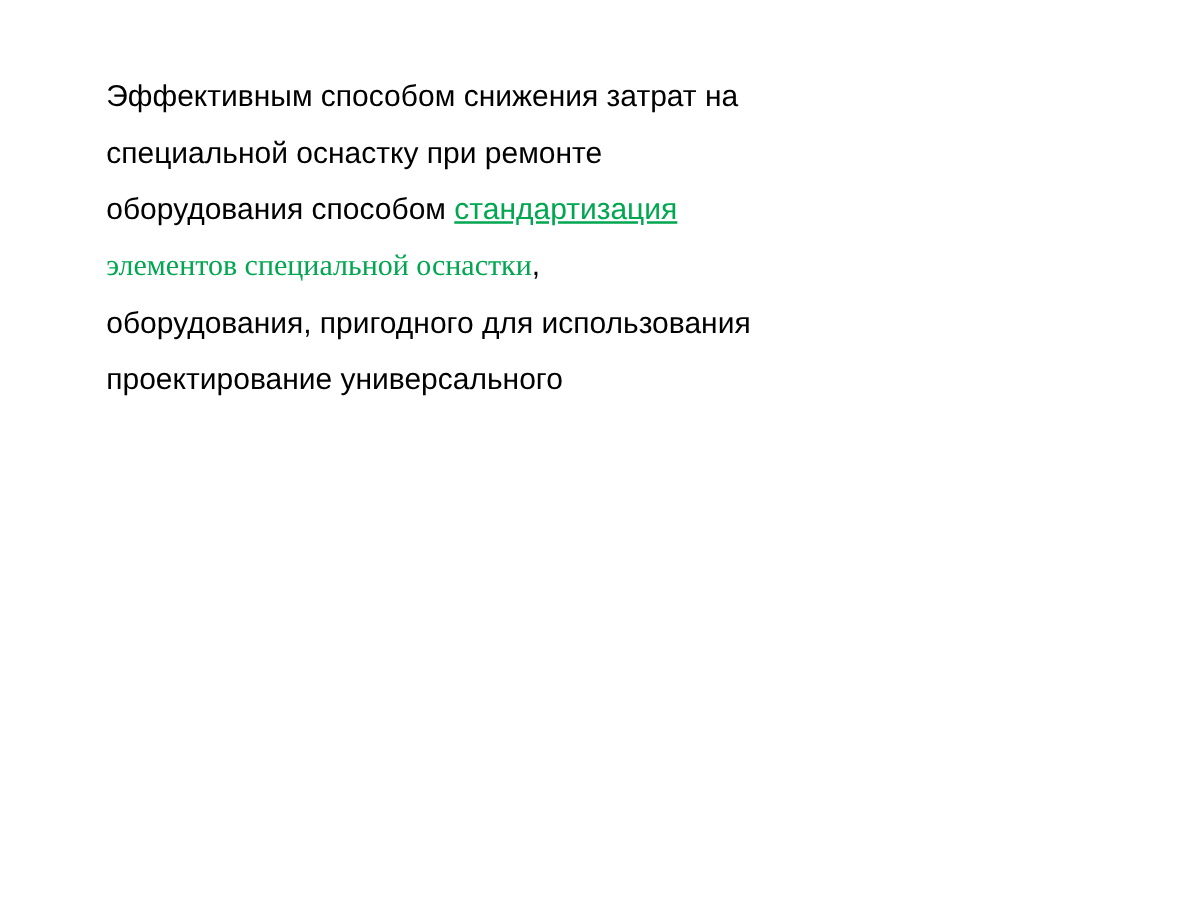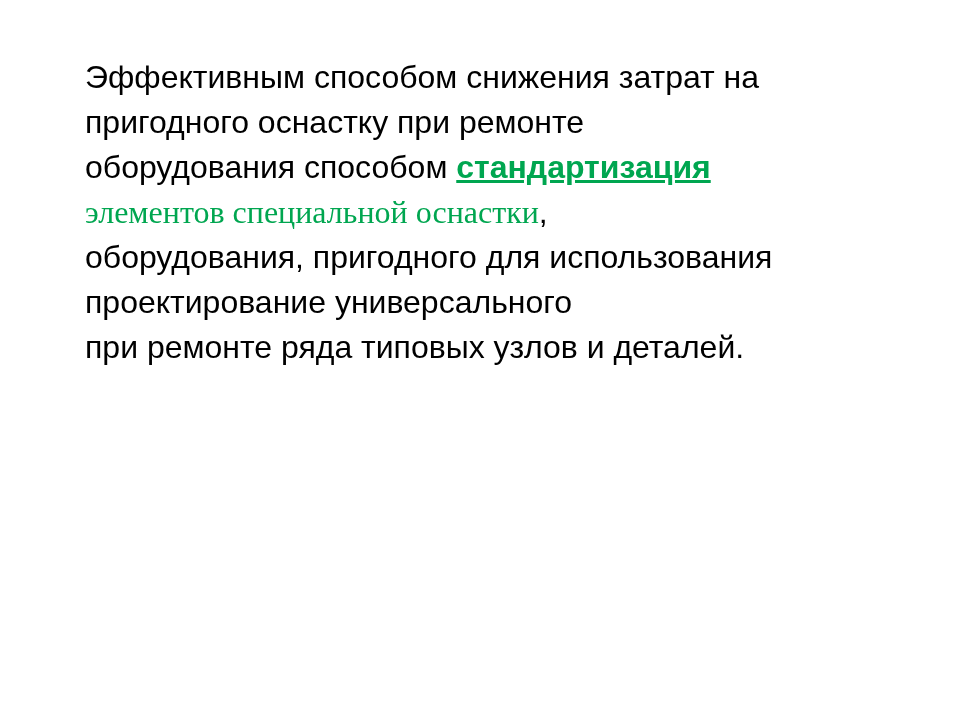--- a/index.html
+++ b/index.html
@@ -17,71 +17,68 @@
     position: relative;
     width: 960px;
     height: 720px;
     background: #ffffff;
   }
   .text-block {
     position: absolute;
     left: 85px;
     top: 55px;
     width: 815px;
-    font-size: 32px;
+    font-size: 24px;
     line-height: 45px;
     color: #000000;
     letter-spacing: 0;
   }
   .text-line {
     white-space: nowrap;
   }
   .seg-black {
     color: #000000;
   }
   .seg-green {
     color: #00A650;
     font-family: Liberation Serif, serif;
   }
   .seg-green-link {
     color: #00A650;
-    font-weight: bold;
+    font-weight: normal;
     text-decoration: underline;
     text-decoration-color: #00A650;
     cursor: pointer;
   }
 </style>
 </head>
 <body>
 
 <div class="slide">
   <div class="text-block">
 
     <div class="text-line">
       <span class="seg-black">Эффективным способом снижения затрат на</span>
     </div>
 
     <div class="text-line">
-      <span class="seg-black">пригодного оснастку при ремонте</span>
+      <span class="seg-black">специальной оснастку при ремонте</span>
     </div>
 
     <div class="text-line">
       <span class="seg-black">оборудования способом </span><span class="seg-green-link">стандартизация</span>
     </div>
 
     <div class="text-line">
       <span class="seg-green">элементов специальной оснастки</span><span class="seg-black">,</span>
     </div>
 
     <div class="text-line">
       <span class="seg-black">оборудования, пригодного для использования</span>
     </div>
 
     <div class="text-line">
       <span class="seg-black">проектирование универсального</span>
     </div>
 
-    <div class="text-line">
-      <span class="seg-black">при ремонте ряда типовых узлов и деталей.</span>
-    </div>
 
   </div>
 </div>
 
 </body></html>

